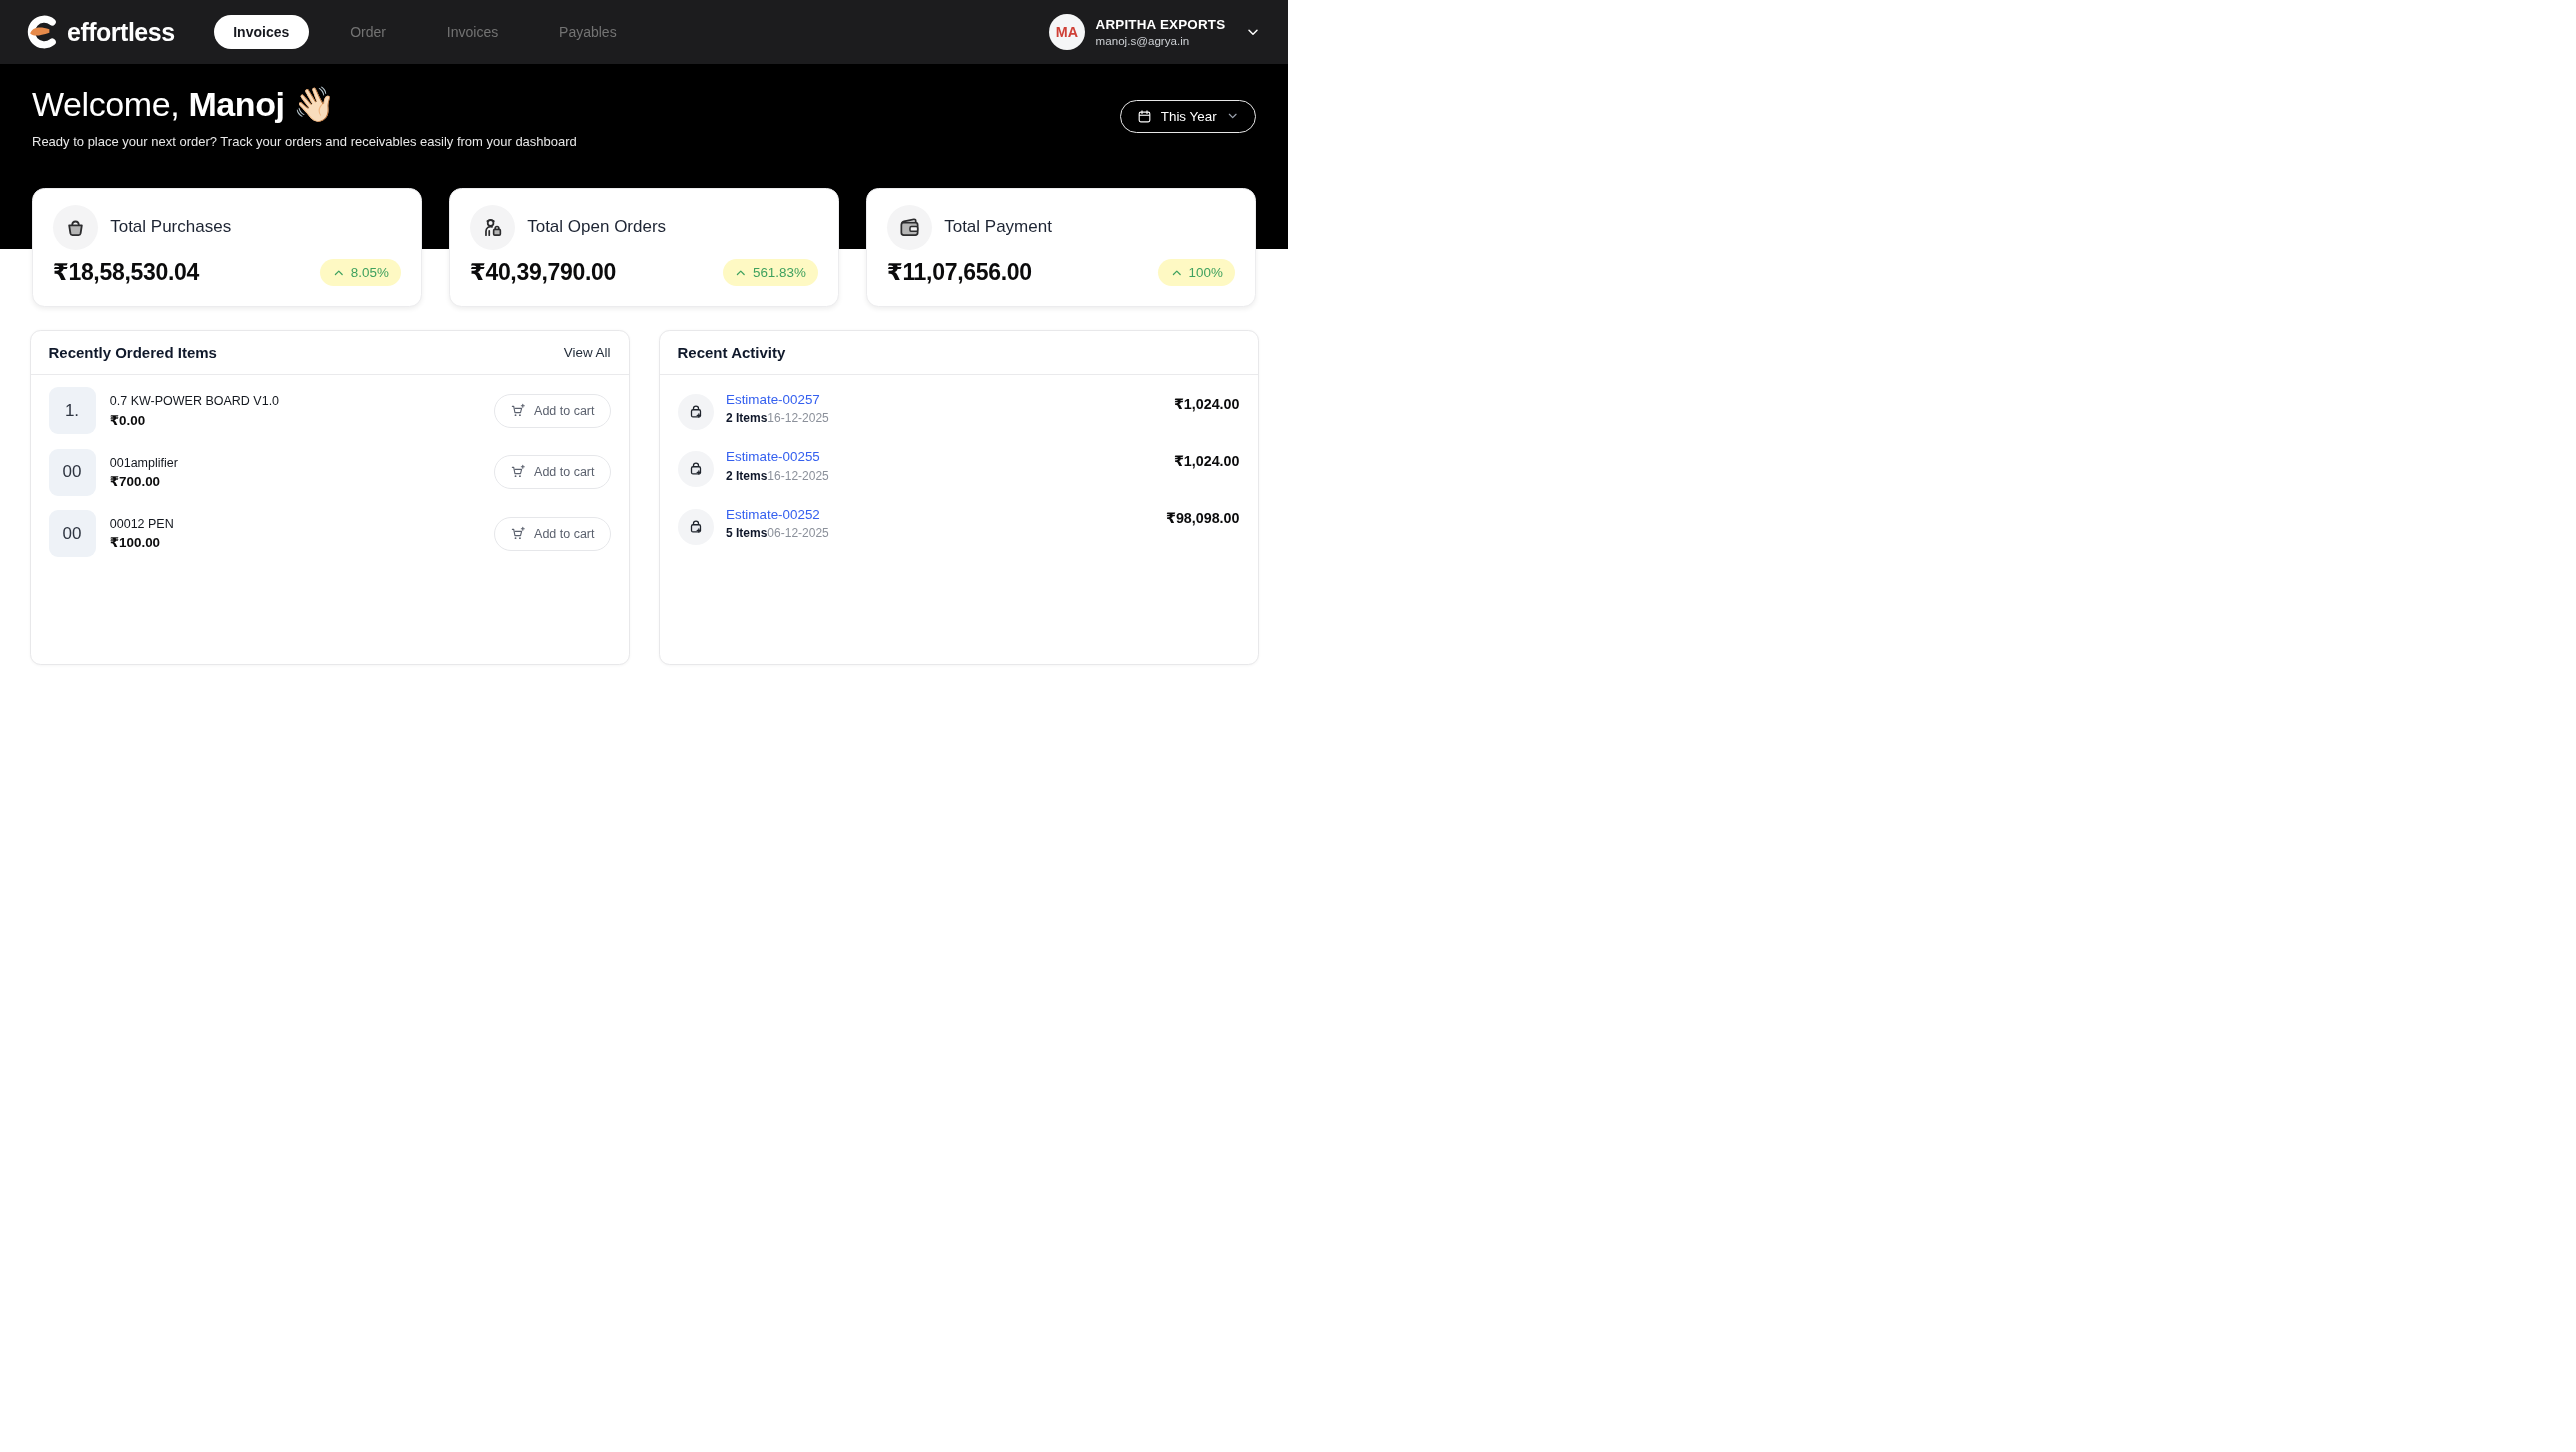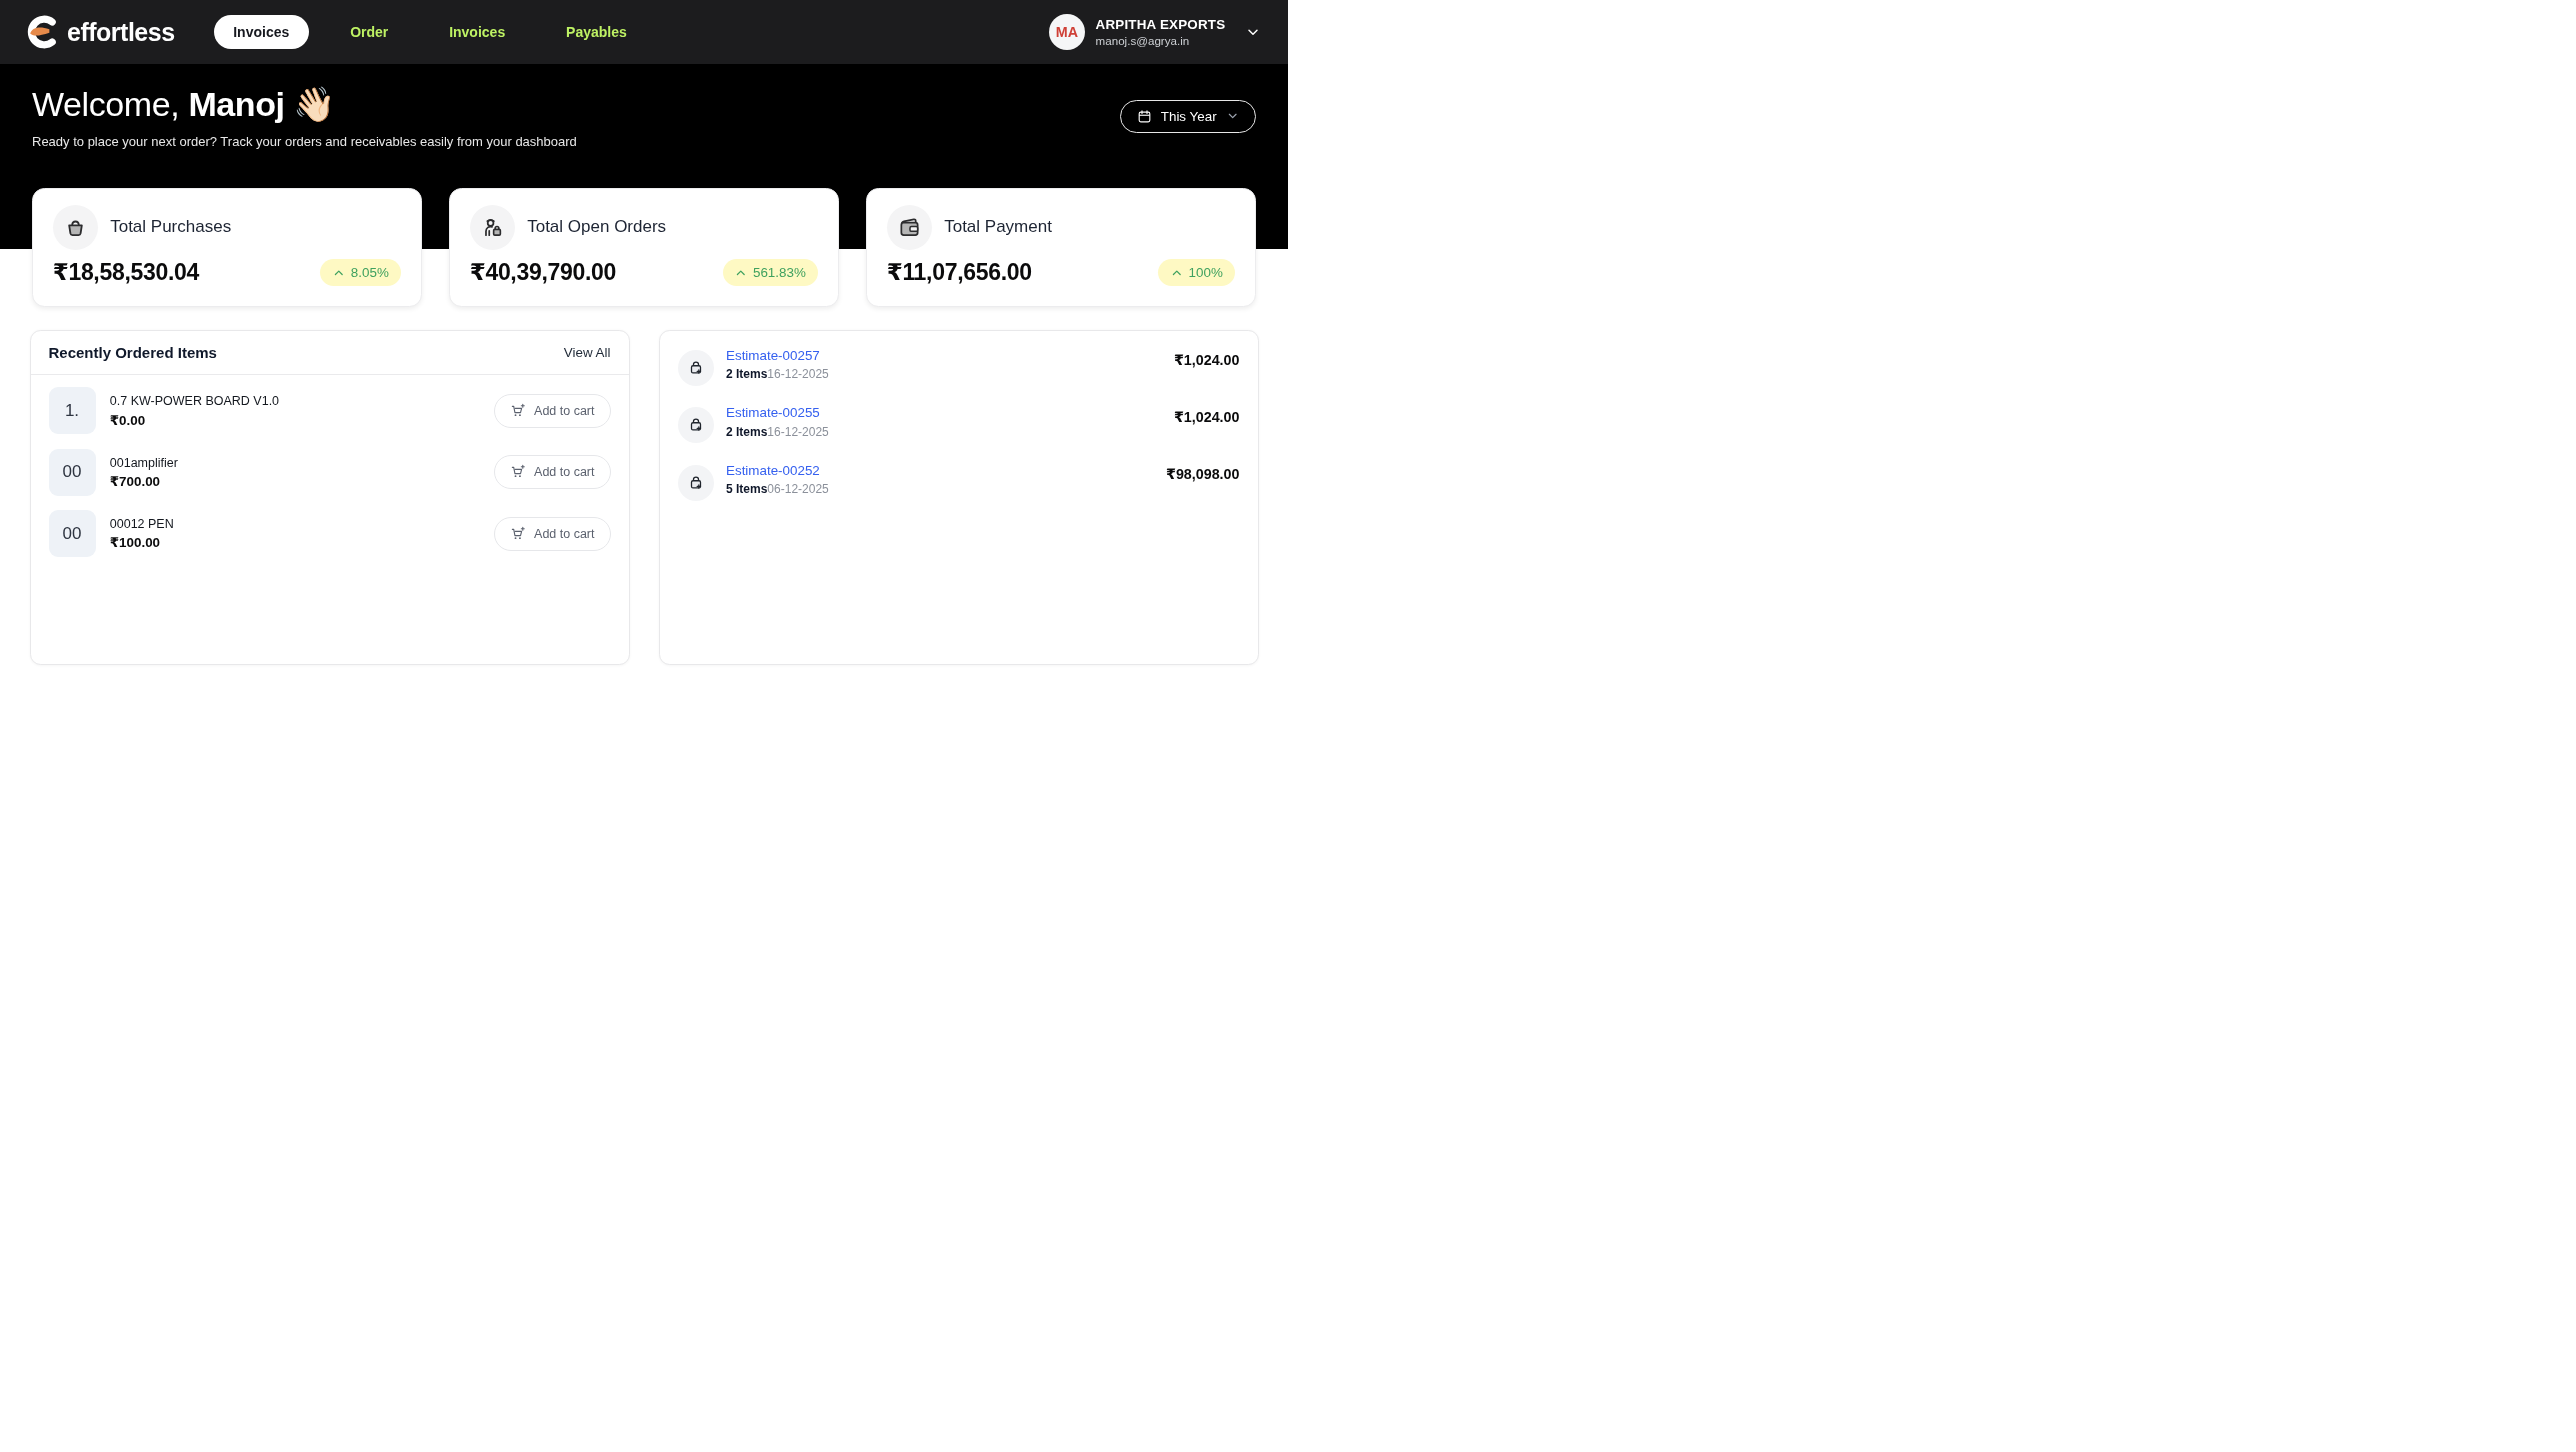--- a/index.html
+++ b/index.html
@@ -13,21 +13,21 @@
 
   
   .navbar {
     height:64px; background:#1c1c1e; display:flex; align-items:center;
     padding:0 27px;
   }
   .logo { display:flex; align-items:center; gap:8px; }
   .logo-text { color:#fff; font-size:25px; font-weight:700; letter-spacing:-0.5px; }
   .main-nav { display:flex; align-items:center; margin-left:39px; gap:21.5px; }
   .nav-item {
-    color:#bef264; font-size:14px; font-weight:700; padding:9px 19.7px;
+    color:#737373; font-size:14px; font-weight:400; padding:9px 19.7px;
     border-radius:894px; cursor:pointer; background:transparent; border:none;
     font-family:inherit;
   }
   .nav-item.active { background:#ffffff; color:#17191f; font-weight:700; }
   .user-block { margin-left:auto; display:flex; align-items:center; gap:10.7px; cursor:pointer; }
   .avatar {
     width:36px; height:36px; border-radius:50%; background:#f5f6f7;
     display:flex; align-items:center; justify-content:center;
     color:#cf4037; font-weight:700; font-size:14.3px;
   }
@@ -313,20 +313,23 @@
                 </svg>
             </span>
             <span>Add to cart</span>
           </button>
         </div>
 
       </div>
     </div>
 
     <div class="panel">
+      <div class="panel-head">
+        <span class="panel-title">Recent Activity</span>
+      </div>
       <div class="activity-list">
 
 
         <div class="activity-row">
           <div class="activity-icon">
             <svg width="18" height="18" viewBox="0 0 24 24" fill="none">
                 <path d="M8.6 9 V7.6 A3.4 3.4 0 0 1 15.4 7.6 V9" stroke="currentColor" stroke-width="1.7"></path>
                 <rect x="6" y="9" width="12" height="9.5" rx="2" fill="#e9ebef" stroke="currentColor" stroke-width="1.7"></rect>
                 <path d="M13.6 16.6 H18 M15.8 14.4 V18.8" stroke="currentColor" stroke-width="1.7" stroke-linecap="round"></path>
               </svg>

